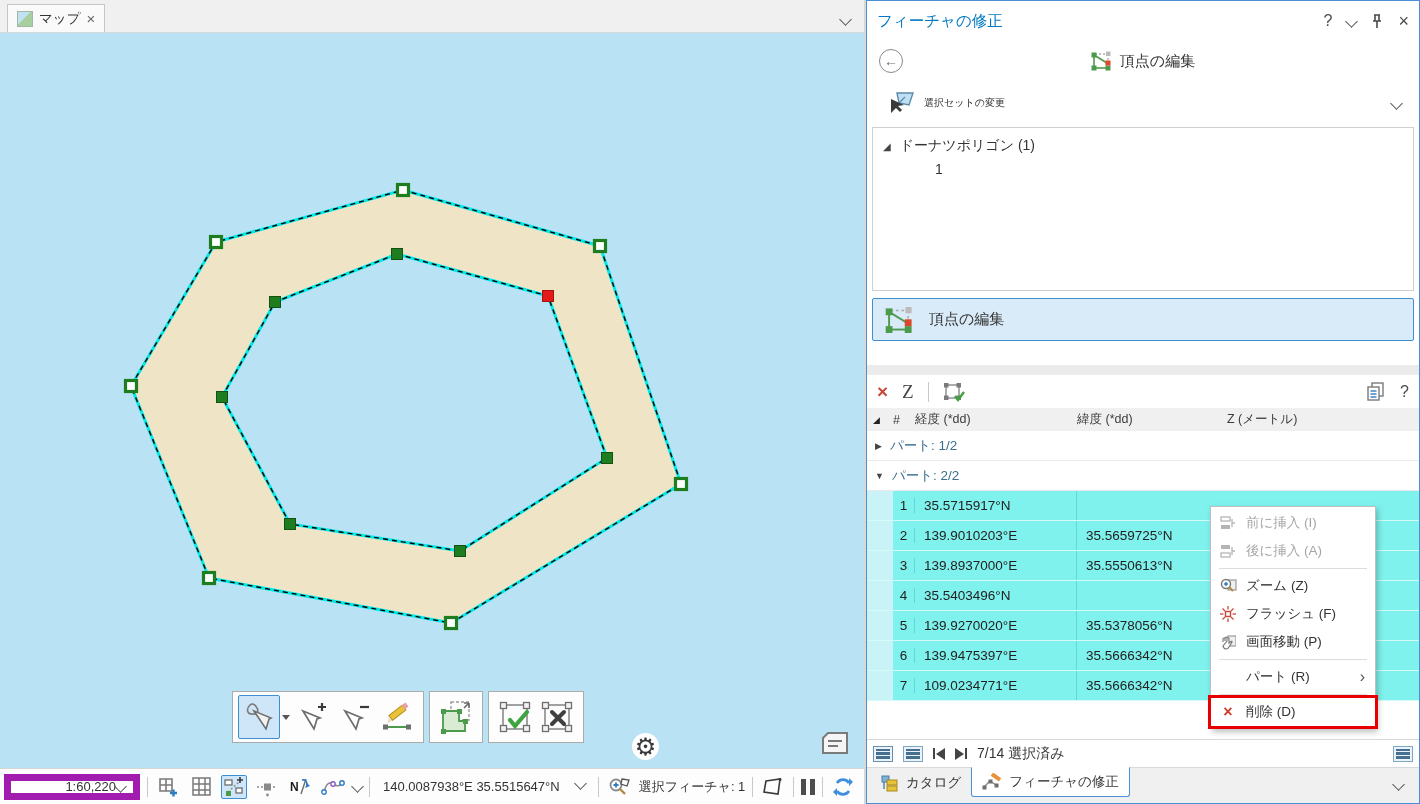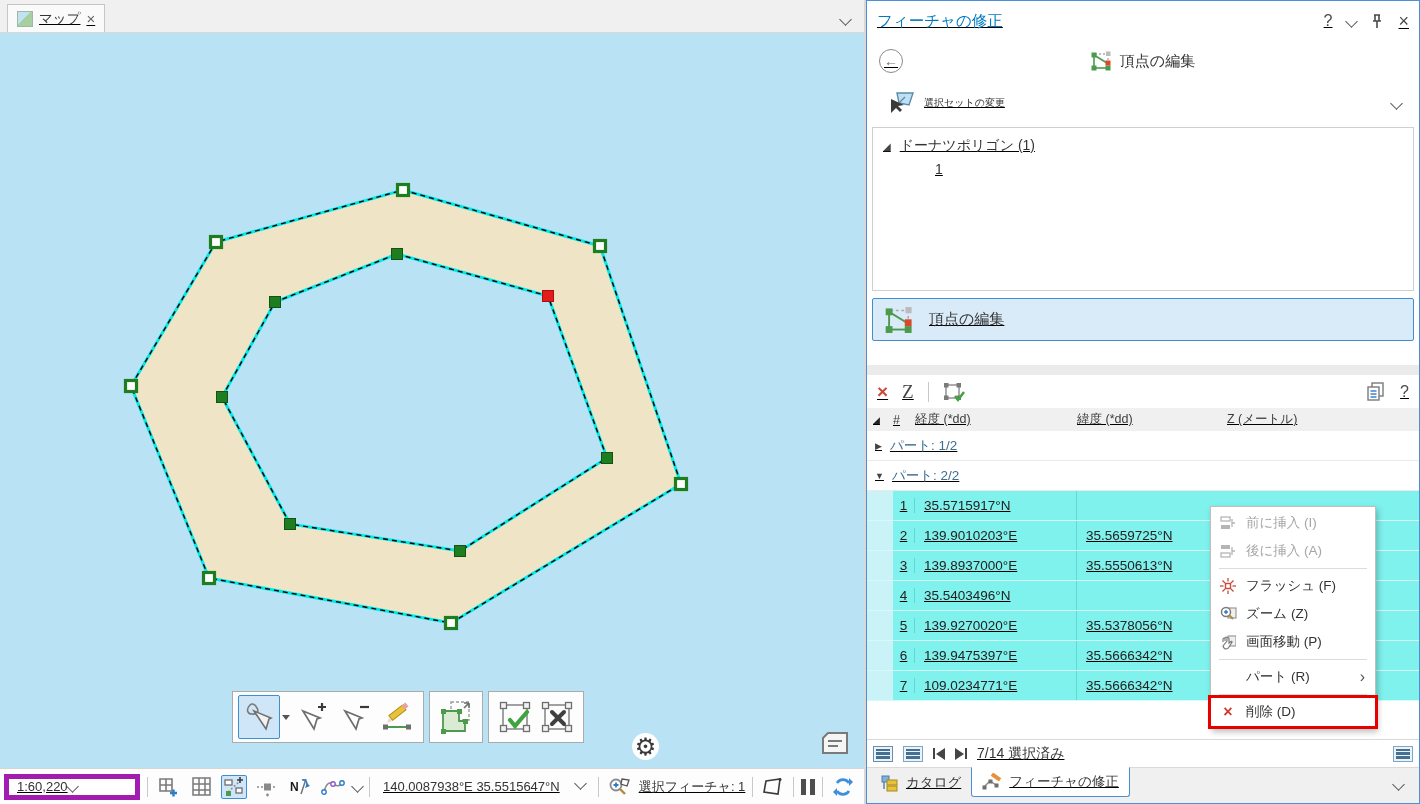--- a/index.html
+++ b/index.html
@@ -1,17 +1,17 @@
 <!DOCTYPE html>
 <html><head>
 <meta charset="utf-8">
 <style>
   * { margin:0; padding:0; box-sizing:border-box; }
   html,body { width:1420px; height:804px; overflow:hidden; font-family:"Liberation Sans","DejaVu Sans",sans-serif; background:#D8D8D8; }
-  .app { display:flex; width:1420px; height:804px;text-decoration:underline; }
+  .app { display:flex; width:1420px; height:804px; }
 
   
   .map-col { width:864px; height:804px; display:flex; flex-direction:column; background:#F0F0F0; }
   .tabbar { height:33px; background:#F0F0F0; display:flex; align-items:flex-end; position:relative; border-bottom:1px solid #D9D9D9; }
   .map-tab { margin-left:7px; height:28px; background:#FAFAFA; border:1px solid #C6C6C6; border-bottom:none; display:flex; align-items:center; gap:6px; padding:0 9px; font-size:13.5px; color:#333; }
   .map-tab-ico { width:16px; height:16px; border:1px solid #9FB7A4; background:linear-gradient(135deg,#BFE3F2 0 45%,#A8CFA0 45% 100%); }
   .tab-close { color:#666; font-size:15px; line-height:1; cursor:default; }
   .tabbar-chevron { position:absolute; right:14px; top:10px; }
   .chev { width:9px; height:9px; border-right:1.6px solid #555; border-bottom:1.6px solid #555; transform:rotate(45deg); display:inline-block; }
 
@@ -23,21 +23,21 @@
   .et-group { background:#FDFDFD; border:1px solid #ABABAB; display:flex; align-items:center; padding:3px 5px; height:52px; }
   .et-btn { width:42px; height:44px; display:flex; align-items:center; justify-content:center; }
   .et-btn.active { background:#CFE6F8; border:1px solid #3D8FD1; border-radius:2px; }
   .et-dd { width:12px; display:flex; align-items:center; justify-content:center; }
   .tri-down { width:0; height:0; border-left:4px solid transparent; border-right:4px solid transparent; border-top:5px solid #555; }
   .map-gear { position:absolute; left:632px; top:700px; font-size:24px; color:#3A3A3A; background:#FFF; border-radius:50%; width:27px; height:27px; line-height:27px; text-align:center; }
   .panel-toggle { position:absolute; left:820px; top:697px; }
 
   
   .statusbar { height:36px; background:#FDFDFD; border-top:1px solid #D5D5D5; display:flex; align-items:center; padding:0 4px; gap:7px; font-size:13px; color:#333; }
-  .scale-box { width:136px; height:26px; border:5px solid #a21caf; background:#FFF; display:flex; align-items:center; justify-content:flex-start; padding:0 8px; }
+  .scale-box { width:136px; height:26px; border:7px solid #a21caf; background:#FFF; display:flex; align-items:center; justify-content:flex-end; padding:0 8px; }
   .vsep { width:1px; height:20px; background:#C9C9C9; }
   .sb-ico { width:26px; height:24px; display:flex; align-items:center; justify-content:center; }
   .sb-ico.active { background:#CFE6F8; border:1px solid #3D8FD1; border-radius:2px; }
   .coords { display:flex; gap:16px; padding:0 6px; }
   .pause { display:flex; gap:4px; }
   .pause i { width:5px; height:16px; background:#4D4D4D; }
 
   
   .panel { width:554px; height:804px; margin-left:2px; background:#FFF; border:1px solid #4A90D9; display:flex; flex-direction:column; position:relative; }
   .p-header { height:40px; display:flex; align-items:center; justify-content:space-between; padding:0 10px; }
@@ -521,49 +521,49 @@
               <rect x="1" y="1" width="9" height="4" fill="#B5B5B5"></rect>
               <rect x="1" y="9" width="9" height="4" fill="none" stroke="#B5B5B5" stroke-width="1.3"></rect>
               <path d="M12 3 v8 M12 7 h3" stroke="#B5B5B5" stroke-width="1.3" fill="none"></path>
             </svg>
           </span>
         <span>後に挿入 (A)</span>
       </div>
       <div class="ctx-sep"></div>
       <div class="ctx-item">
         <span class="ctx-ico">
+            <svg width="17" height="16" viewBox="0 0 17 16">
+              <rect x="8" y="2" width="8" height="10" fill="#EFEFEF" stroke="#9A9A9A" stroke-width="1.2"></rect>
+              <circle cx="6" cy="6" r="4.5" fill="#FFF" stroke="#7A7A7A" stroke-width="1.5"></circle>
+              <path d="M4 6 h4 M6 4 v4" stroke="#2E7CC4" stroke-width="1.5"></path>
+              <line x1="9" y1="9" x2="13" y2="13" stroke="#B08A3E" stroke-width="2"></line>
+            </svg>
+          </span>
+        <span>ズーム (Z)</span>
+      </div>
+      <div class="ctx-item">
+        <span class="ctx-ico">
             <svg width="16" height="16" viewBox="0 0 16 16">
               <rect x="5.5" y="5.5" width="5" height="5" fill="#FFF" stroke="#C94A3B" stroke-width="1.4"></rect>
               <g stroke="#C94A3B" stroke-width="1.3">
                 <line x1="8" y1="0" x2="8" y2="3.5"></line>
                 <line x1="8" y1="12.5" x2="8" y2="16"></line>
                 <line x1="0" y1="8" x2="3.5" y2="8"></line>
                 <line x1="12.5" y1="8" x2="16" y2="8"></line>
                 <line x1="2.5" y1="2.5" x2="5" y2="5"></line>
                 <line x1="11" y1="11" x2="13.5" y2="13.5"></line>
                 <line x1="13.5" y1="2.5" x2="11" y2="5"></line>
                 <line x1="5" y1="11" x2="2.5" y2="13.5"></line>
               </g>
             </svg>
           </span>
         <span>フラッシュ (F)</span>
       </div>
       <div class="ctx-item">
         <span class="ctx-ico">
-            <svg width="17" height="16" viewBox="0 0 17 16">
-              <rect x="8" y="2" width="8" height="10" fill="#EFEFEF" stroke="#9A9A9A" stroke-width="1.2"></rect>
-              <circle cx="6" cy="6" r="4.5" fill="#FFF" stroke="#7A7A7A" stroke-width="1.5"></circle>
-              <path d="M4 6 h4 M6 4 v4" stroke="#2E7CC4" stroke-width="1.5"></path>
-              <line x1="9" y1="9" x2="13" y2="13" stroke="#B08A3E" stroke-width="2"></line>
-            </svg>
-          </span>
-        <span>ズーム (Z)</span>
-      </div>
-      <div class="ctx-item">
-        <span class="ctx-ico">
             <svg width="16" height="16" viewBox="0 0 16 16">
               <rect x="8" y="2" width="8" height="10" fill="#EFEFEF" stroke="#9A9A9A" stroke-width="1.2"></rect>
               <path d="M3 8 V5 q0-1 1-1 t1 1 M5 7 V4 q0-1 1-1 t1 1 M7 7 V4.5 q0-1 1-1 t1 1 V9 l2-1.5 q1-.5 1 .5 L9 13 q-1 2-3 2 T3 12 Z" fill="#FFF" stroke="#7A7A7A" stroke-width="1.2"></path>
             </svg>
           </span>
         <span>画面移動 (P)</span>
       </div>
       <div class="ctx-sep"></div>
       <div class="ctx-item">
         <span class="ctx-ico"></span>

